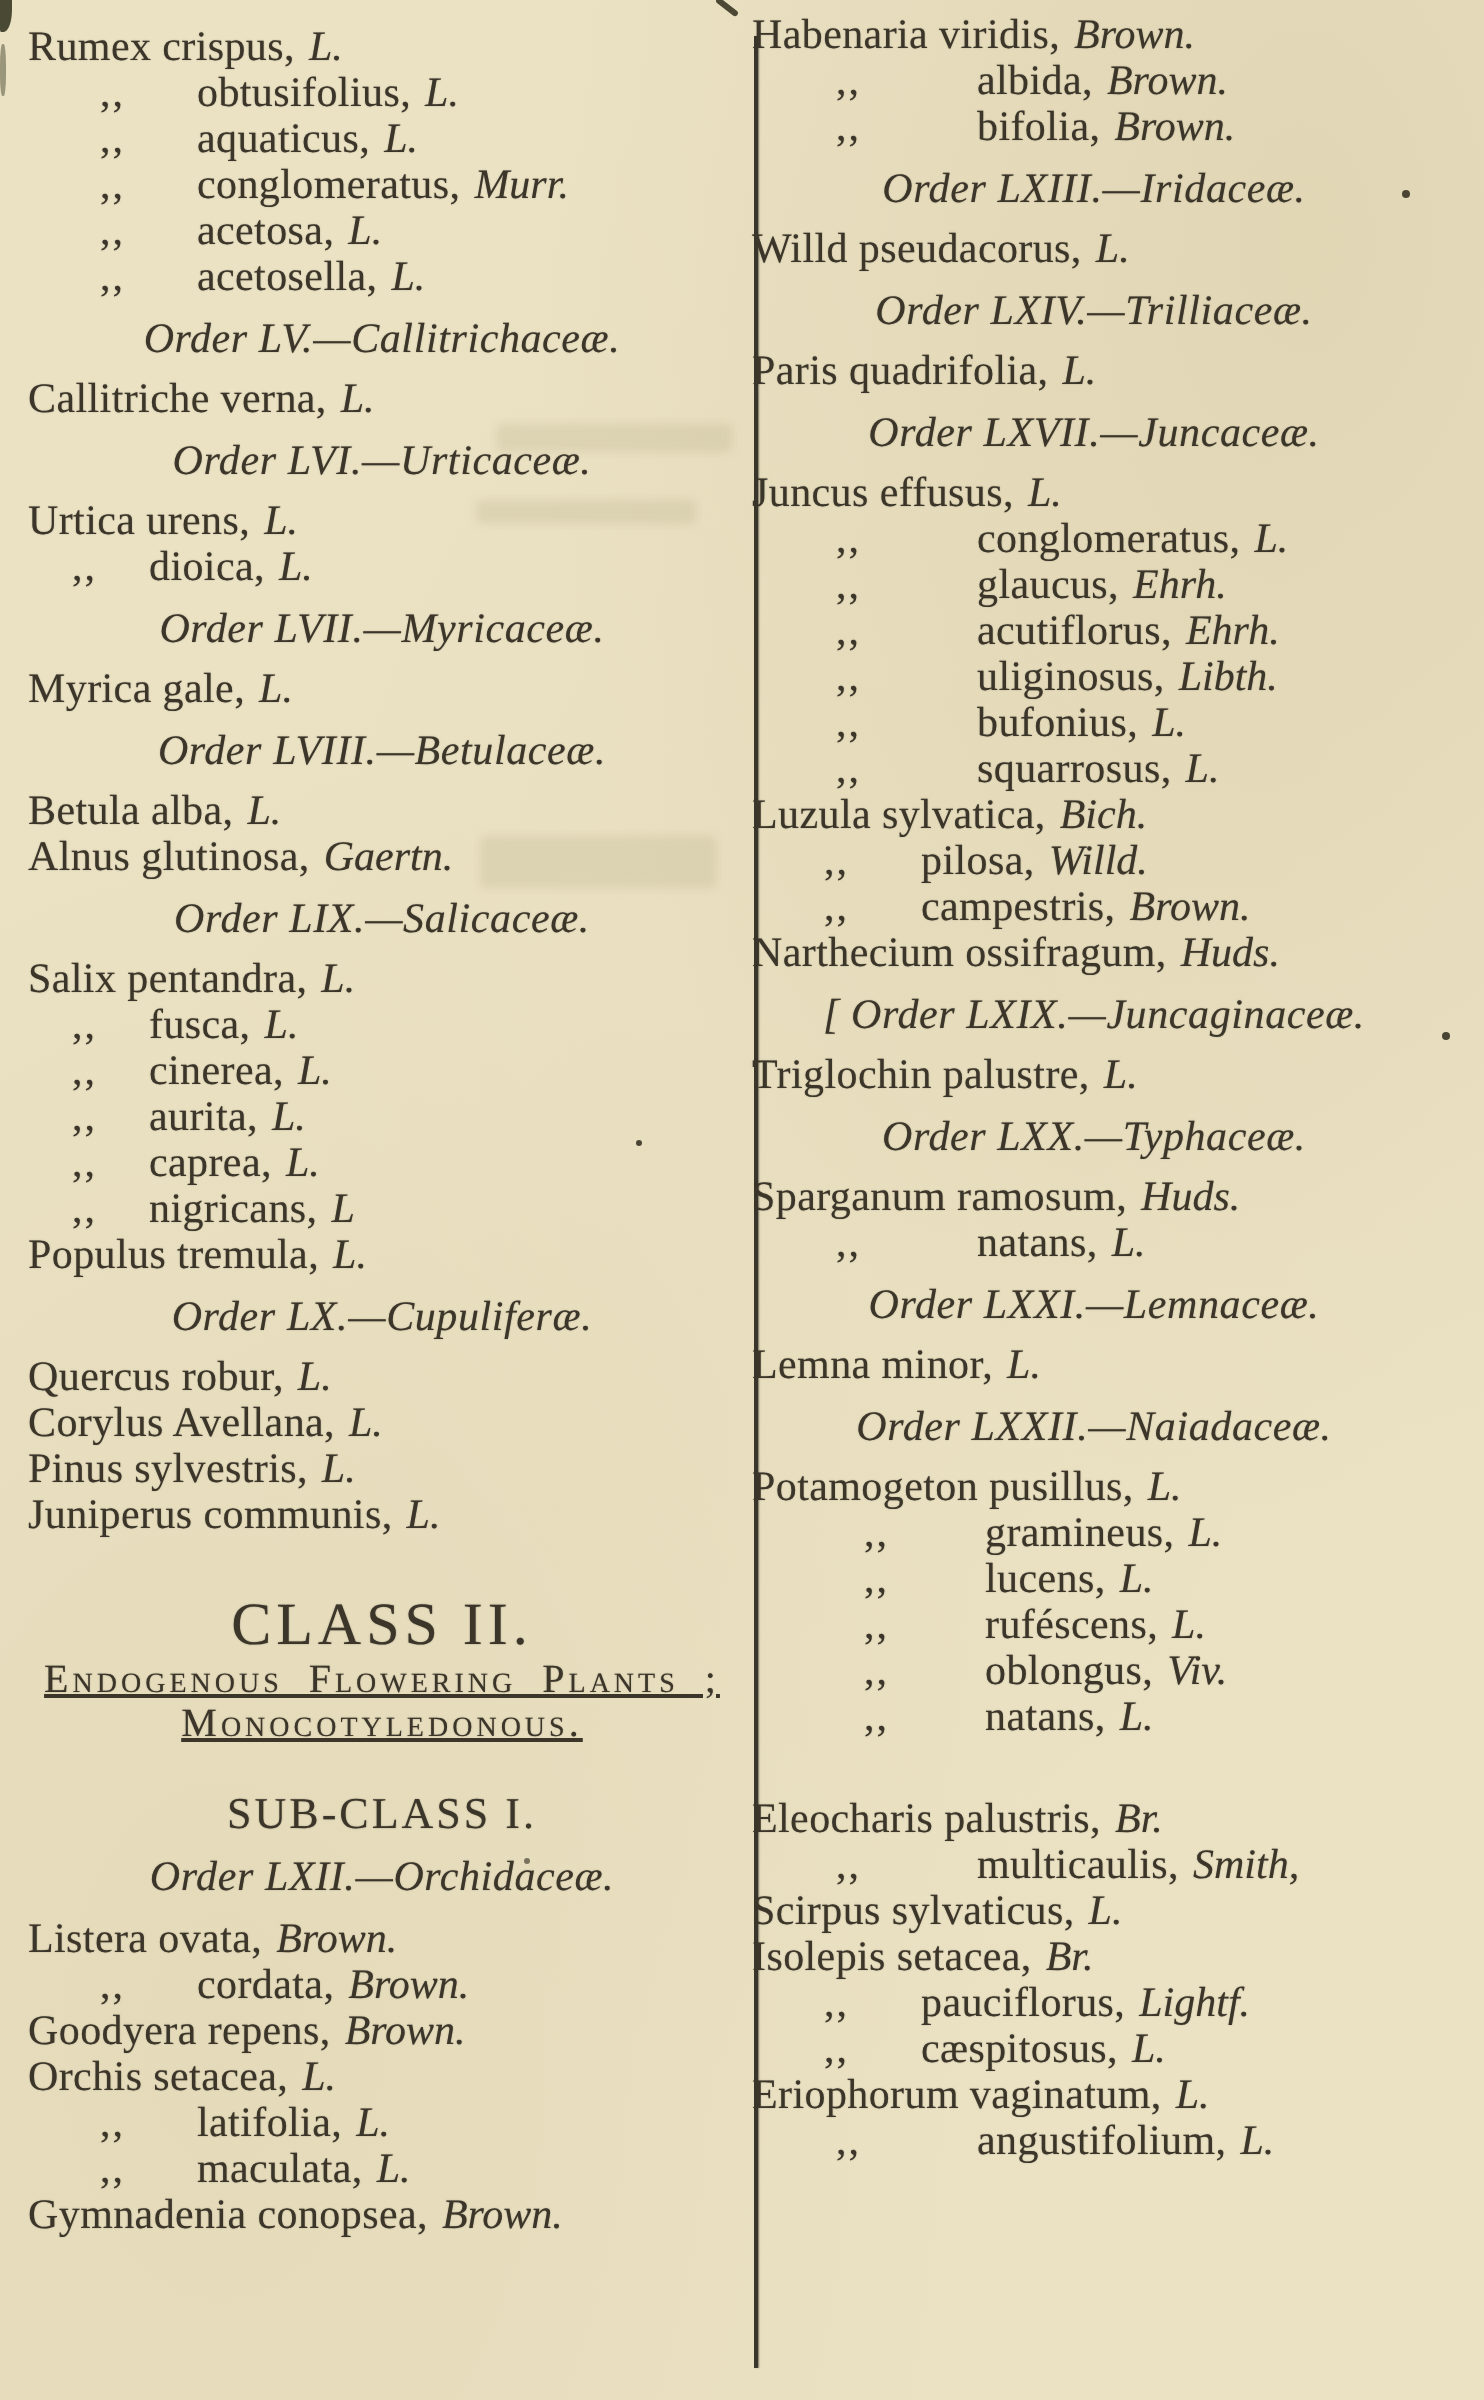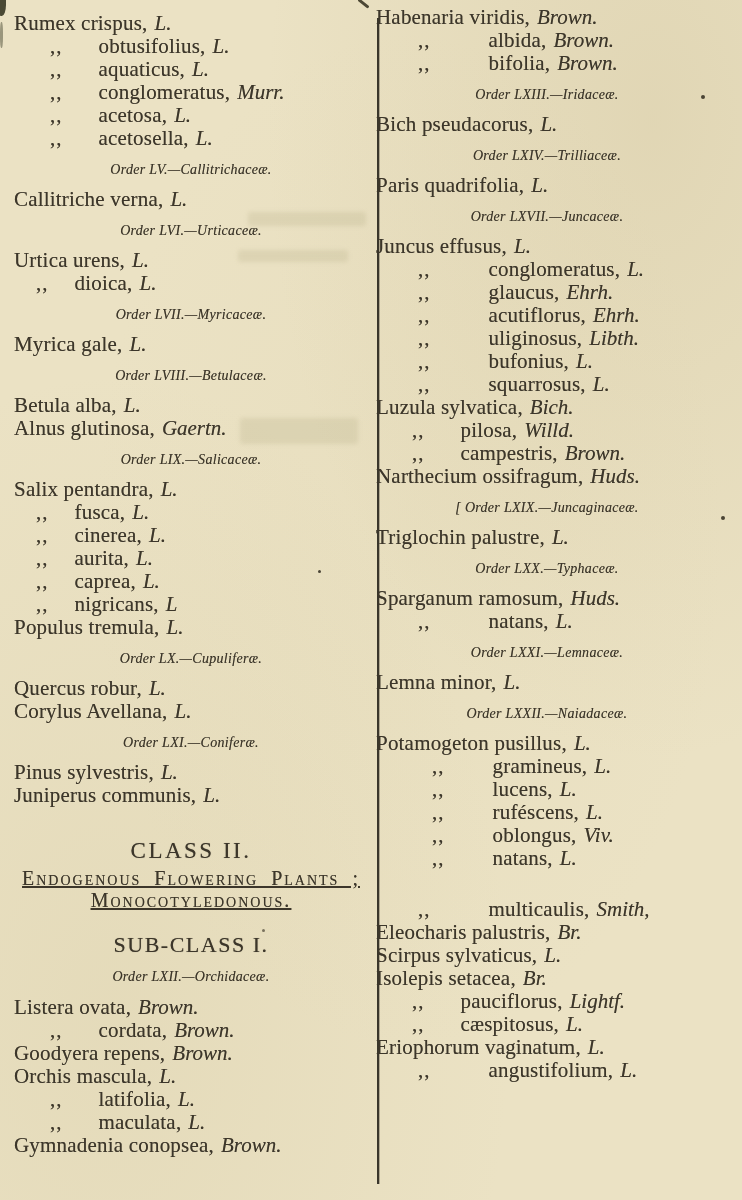--- a/index.html
+++ b/index.html
@@ -28,26 +28,26 @@
     text-shadow:0 0 0.6px rgba(62,56,44,0.55);
   }
   .gname{letter-spacing:0.2px;}
   .auth{font-style:italic;margin-left:7px;}
   .ditto{display:inline-block;letter-spacing:1px;}
   .i1 .ditto{margin-left:22px;} .i1 .gname{margin-left:26px;}
   .i2 .ditto{margin-left:36px;} .i2 .gname{margin-left:36px;}
   .i3 .ditto{margin-left:42px;} .i3 .gname{margin-left:58px;}
   .i4 .ditto{margin-left:56px;} .i4 .gname{margin-left:48px;}
   .order{
-    font-style:italic;text-align:center;font-size:14px;line-height:23px;
+    font-style:italic;text-align:center;font-size:21px;line-height:23px;
     margin:7.5px 0;letter-spacing:0.3px;white-space:nowrap;
     text-shadow:0 0 0.6px rgba(62,56,44,0.55);
   }
   .class-h{
-    text-align:center;font-size:23px;line-height:24px;margin:4px 0;
+    text-align:center;font-size:30px;line-height:24px;margin:4px 0;
     letter-spacing:2.5px;text-shadow:0 0 0.7px rgba(62,56,44,0.6);
   }
   .sc-h{
     text-align:center;font-variant:small-caps;font-size:20px;line-height:22px;
     letter-spacing:2px;word-spacing:6px;text-shadow:0 0 0.6px rgba(62,56,44,0.6);
     white-space:nowrap;
     text-decoration:underline;
   }
   .subclass-h{
     text-align:center;font-size:22px;line-height:24px;margin:12px 0 8px 0;
@@ -94,44 +94,43 @@
       <div class="row"><span class="gname">Salix pentandra,</span><span class="auth">L.</span></div>
       <div class="row i1"><span class="ditto">,,</span><span class="gname">fusca,</span><span class="auth">L.</span></div>
       <div class="row i1"><span class="ditto">,,</span><span class="gname">cinerea,</span><span class="auth">L.</span></div>
       <div class="row i1"><span class="ditto">,,</span><span class="gname">aurita,</span><span class="auth">L.</span></div>
       <div class="row i1"><span class="ditto">,,</span><span class="gname">caprea,</span><span class="auth">L.</span></div>
       <div class="row i1"><span class="ditto">,,</span><span class="gname">nigricans,</span><span class="auth">L</span></div>
       <div class="row"><span class="gname">Populus tremula,</span><span class="auth">L.</span></div>
       <div class="order">Order LX.—Cupuliferæ.</div>
       <div class="row"><span class="gname">Quercus robur,</span><span class="auth">L.</span></div>
       <div class="row"><span class="gname">Corylus Avellana,</span><span class="auth">L.</span></div>
-      <div class="order">Order LXI.—Coniferæ.</div>
       <div class="row"><span class="gname">Pinus sylvestris,</span><span class="auth">L.</span></div>
       <div class="row"><span class="gname">Juniperus communis,</span><span class="auth">L.</span></div>
       <div class="gap-lg"></div>
       <div class="class-h">CLASS II.</div>
       <div class="sc-h">Endogenous Flowering Plants ;</div>
       <div class="sc-h">Monocotyledonous.</div>
       <div class="gap-sm"></div>
       <div class="subclass-h">SUB-CLASS I.</div>
       <div class="order">Order LXII.—Orchidaceæ.</div>
       <div class="row"><span class="gname">Listera ovata,</span><span class="auth">Brown.</span></div>
       <div class="row i2"><span class="ditto">,,</span><span class="gname">cordata,</span><span class="auth">Brown.</span></div>
       <div class="row"><span class="gname">Goodyera repens,</span><span class="auth">Brown.</span></div>
-      <div class="row"><span class="gname">Orchis mascula,</span><span class="auth">L.</span></div>
+      <div class="row"><span class="gname">Orchis setacea,</span><span class="auth">L.</span></div>
       <div class="row i2"><span class="ditto">,,</span><span class="gname">latifolia,</span><span class="auth">L.</span></div>
       <div class="row i2"><span class="ditto">,,</span><span class="gname">maculata,</span><span class="auth">L.</span></div>
       <div class="row"><span class="gname">Gymnadenia conopsea,</span><span class="auth">Brown.</span></div>
     </div>
   <div class="col col-right" id="col-right">
       <div class="row"><span class="gname">Habenaria viridis,</span><span class="auth">Brown.</span></div>
       <div class="row i3"><span class="ditto">,,</span><span class="gname">albida,</span><span class="auth">Brown.</span></div>
       <div class="row i3"><span class="ditto">,,</span><span class="gname">bifolia,</span><span class="auth">Brown.</span></div>
       <div class="order">Order LXIII.—Iridaceæ.</div>
-      <div class="row"><span class="gname">Bich pseudacorus,</span><span class="auth">L.</span></div>
+      <div class="row"><span class="gname">Willd pseudacorus,</span><span class="auth">L.</span></div>
       <div class="order">Order LXIV.—Trilliaceæ.</div>
       <div class="row"><span class="gname">Paris quadrifolia,</span><span class="auth">L.</span></div>
       <div class="order">Order LXVII.—Juncaceæ.</div>
       <div class="row"><span class="gname">Juncus effusus,</span><span class="auth">L.</span></div>
       <div class="row i3"><span class="ditto">,,</span><span class="gname">conglomeratus,</span><span class="auth">L.</span></div>
       <div class="row i3"><span class="ditto">,,</span><span class="gname">glaucus,</span><span class="auth">Ehrh.</span></div>
       <div class="row i3"><span class="ditto">,,</span><span class="gname">acutiflorus,</span><span class="auth">Ehrh.</span></div>
       <div class="row i3"><span class="ditto">,,</span><span class="gname">uliginosus,</span><span class="auth">Libth.</span></div>
       <div class="row i3"><span class="ditto">,,</span><span class="gname">bufonius,</span><span class="auth">L.</span></div>
       <div class="row i3"><span class="ditto">,,</span><span class="gname">squarrosus,</span><span class="auth">L.</span></div>
@@ -147,22 +146,22 @@
       <div class="order">Order LXXI.—Lemnaceæ.</div>
       <div class="row"><span class="gname">Lemna minor,</span><span class="auth">L.</span></div>
       <div class="order">Order LXXII.—Naiadaceæ.</div>
       <div class="row"><span class="gname">Potamogeton pusillus,</span><span class="auth">L.</span></div>
       <div class="row i4"><span class="ditto">,,</span><span class="gname">gramineus,</span><span class="auth">L.</span></div>
       <div class="row i4"><span class="ditto">,,</span><span class="gname">lucens,</span><span class="auth">L.</span></div>
       <div class="row i4"><span class="ditto">,,</span><span class="gname">ruféscens,</span><span class="auth">L.</span></div>
       <div class="row i4"><span class="ditto">,,</span><span class="gname">oblongus,</span><span class="auth">Viv.</span></div>
       <div class="row i4"><span class="ditto">,,</span><span class="gname">natans,</span><span class="auth">L.</span></div>
       <div class="gap-lg"></div>
+      <div class="row"><span class="gname">Eleocharis palustris,</span><span class="auth">Br.</span></div>
       <div class="row i3"><span class="ditto">,,</span><span class="gname">multicaulis,</span><span class="auth">Smith,</span></div>
-      <div class="row"><span class="gname">Eleocharis palustris,</span><span class="auth">Br.</span></div>
       <div class="row"><span class="gname">Scirpus sylvaticus,</span><span class="auth">L.</span></div>
       <div class="row"><span class="gname">Isolepis setacea,</span><span class="auth">Br.</span></div>
       <div class="row i2"><span class="ditto">,,</span><span class="gname">pauciflorus,</span><span class="auth">Lightf.</span></div>
       <div class="row i2"><span class="ditto">,,</span><span class="gname">cæspitosus,</span><span class="auth">L.</span></div>
       <div class="row"><span class="gname">Eriophorum vaginatum,</span><span class="auth">L.</span></div>
       <div class="row i3"><span class="ditto">,,</span><span class="gname">angustifolium,</span><span class="auth">L.</span></div>
     </div>
 
   <div class="smudge-a"></div>
   <div class="smudge-b"></div>

